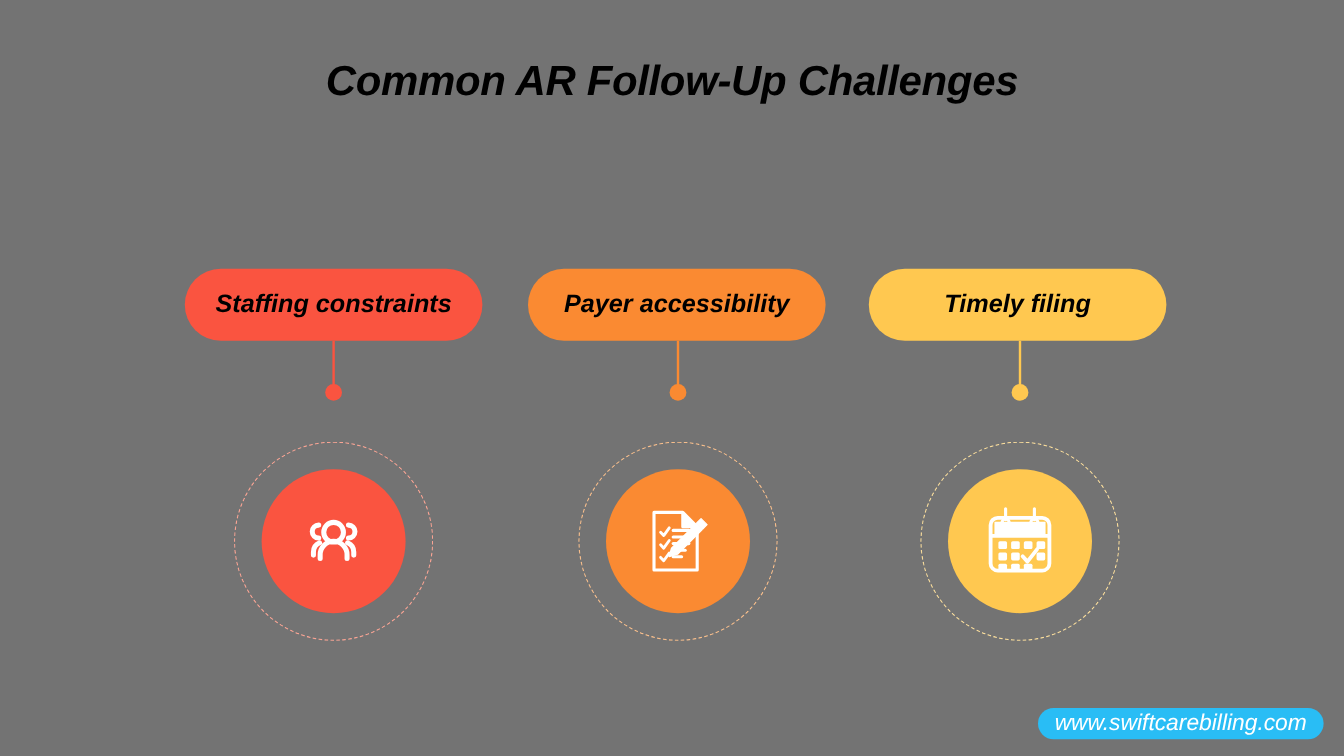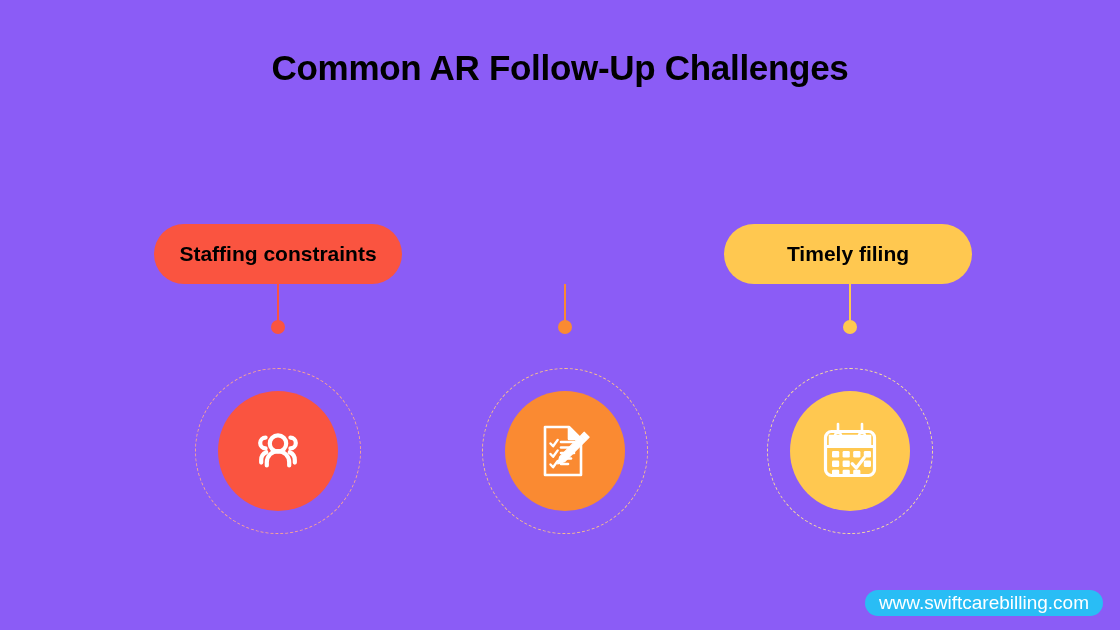--- a/index.html
+++ b/index.html
@@ -136,21 +136,21 @@
     justify-content: center;
     padding: 0 14px;
     color: #ffffff;
     font-size: 19px;
     white-space: nowrap;
   }
 </style>
 </head>
 <body>
 
-<div id="slide" style="background: #8b5cf6;">
+<div id="slide" style="background: #737373; font-style: italic;">
 
   <div class="title">Common AR Follow-Up Challenges</div>
 
   <div class="col" id="col-0">
     <div class="pill" style="background: rgb(250, 84, 64);">Staffing constraints</div>
     <div class="connector" style="background: rgb(250, 84, 64);"></div>
     <div class="dot" style="background: rgb(250, 84, 64);"></div>
     <div class="ring" style="border-color: rgb(249, 164, 148);"></div>
     <div class="circle" style="background: rgb(250, 84, 64);">
       <span>
@@ -163,20 +163,21 @@
           <path d="M13.2 41.6 v-2.6 a8.4 8.4 0 0 1 5.1 -7.7"></path>
 
           <path d="M42.4 16.6 a5.4 5.4 0 0 1 0 10.8"></path>
           <path d="M46.8 41.6 v-2.6 a8.4 8.4 0 0 0 -5.1 -7.7"></path>
         </svg>
       </span>
     </div>
   </div>
 
   <div class="col" id="col-1">
+    <div class="pill" style="background: rgb(250, 138, 50);">Payer accessibility</div>
     <div class="connector" style="background: rgb(250, 138, 50);"></div>
     <div class="dot" style="background: rgb(250, 138, 50);"></div>
     <div class="ring" style="border-color: rgb(247, 190, 140);"></div>
     <div class="circle" style="background: rgb(250, 138, 50);">
       <span>
         <svg width="62" height="62" viewBox="0 0 62 62" fill="none">
 
           <path d="M11 7 h24 l12 12 v36 h-36 z" stroke="#ffffff" stroke-width="2.6" stroke-linejoin="round" fill="none"></path>
           <path d="M35 7 v12 h12" stroke="#ffffff" stroke-width="2.6" stroke-linejoin="round" fill="#ffffff"></path>
 

